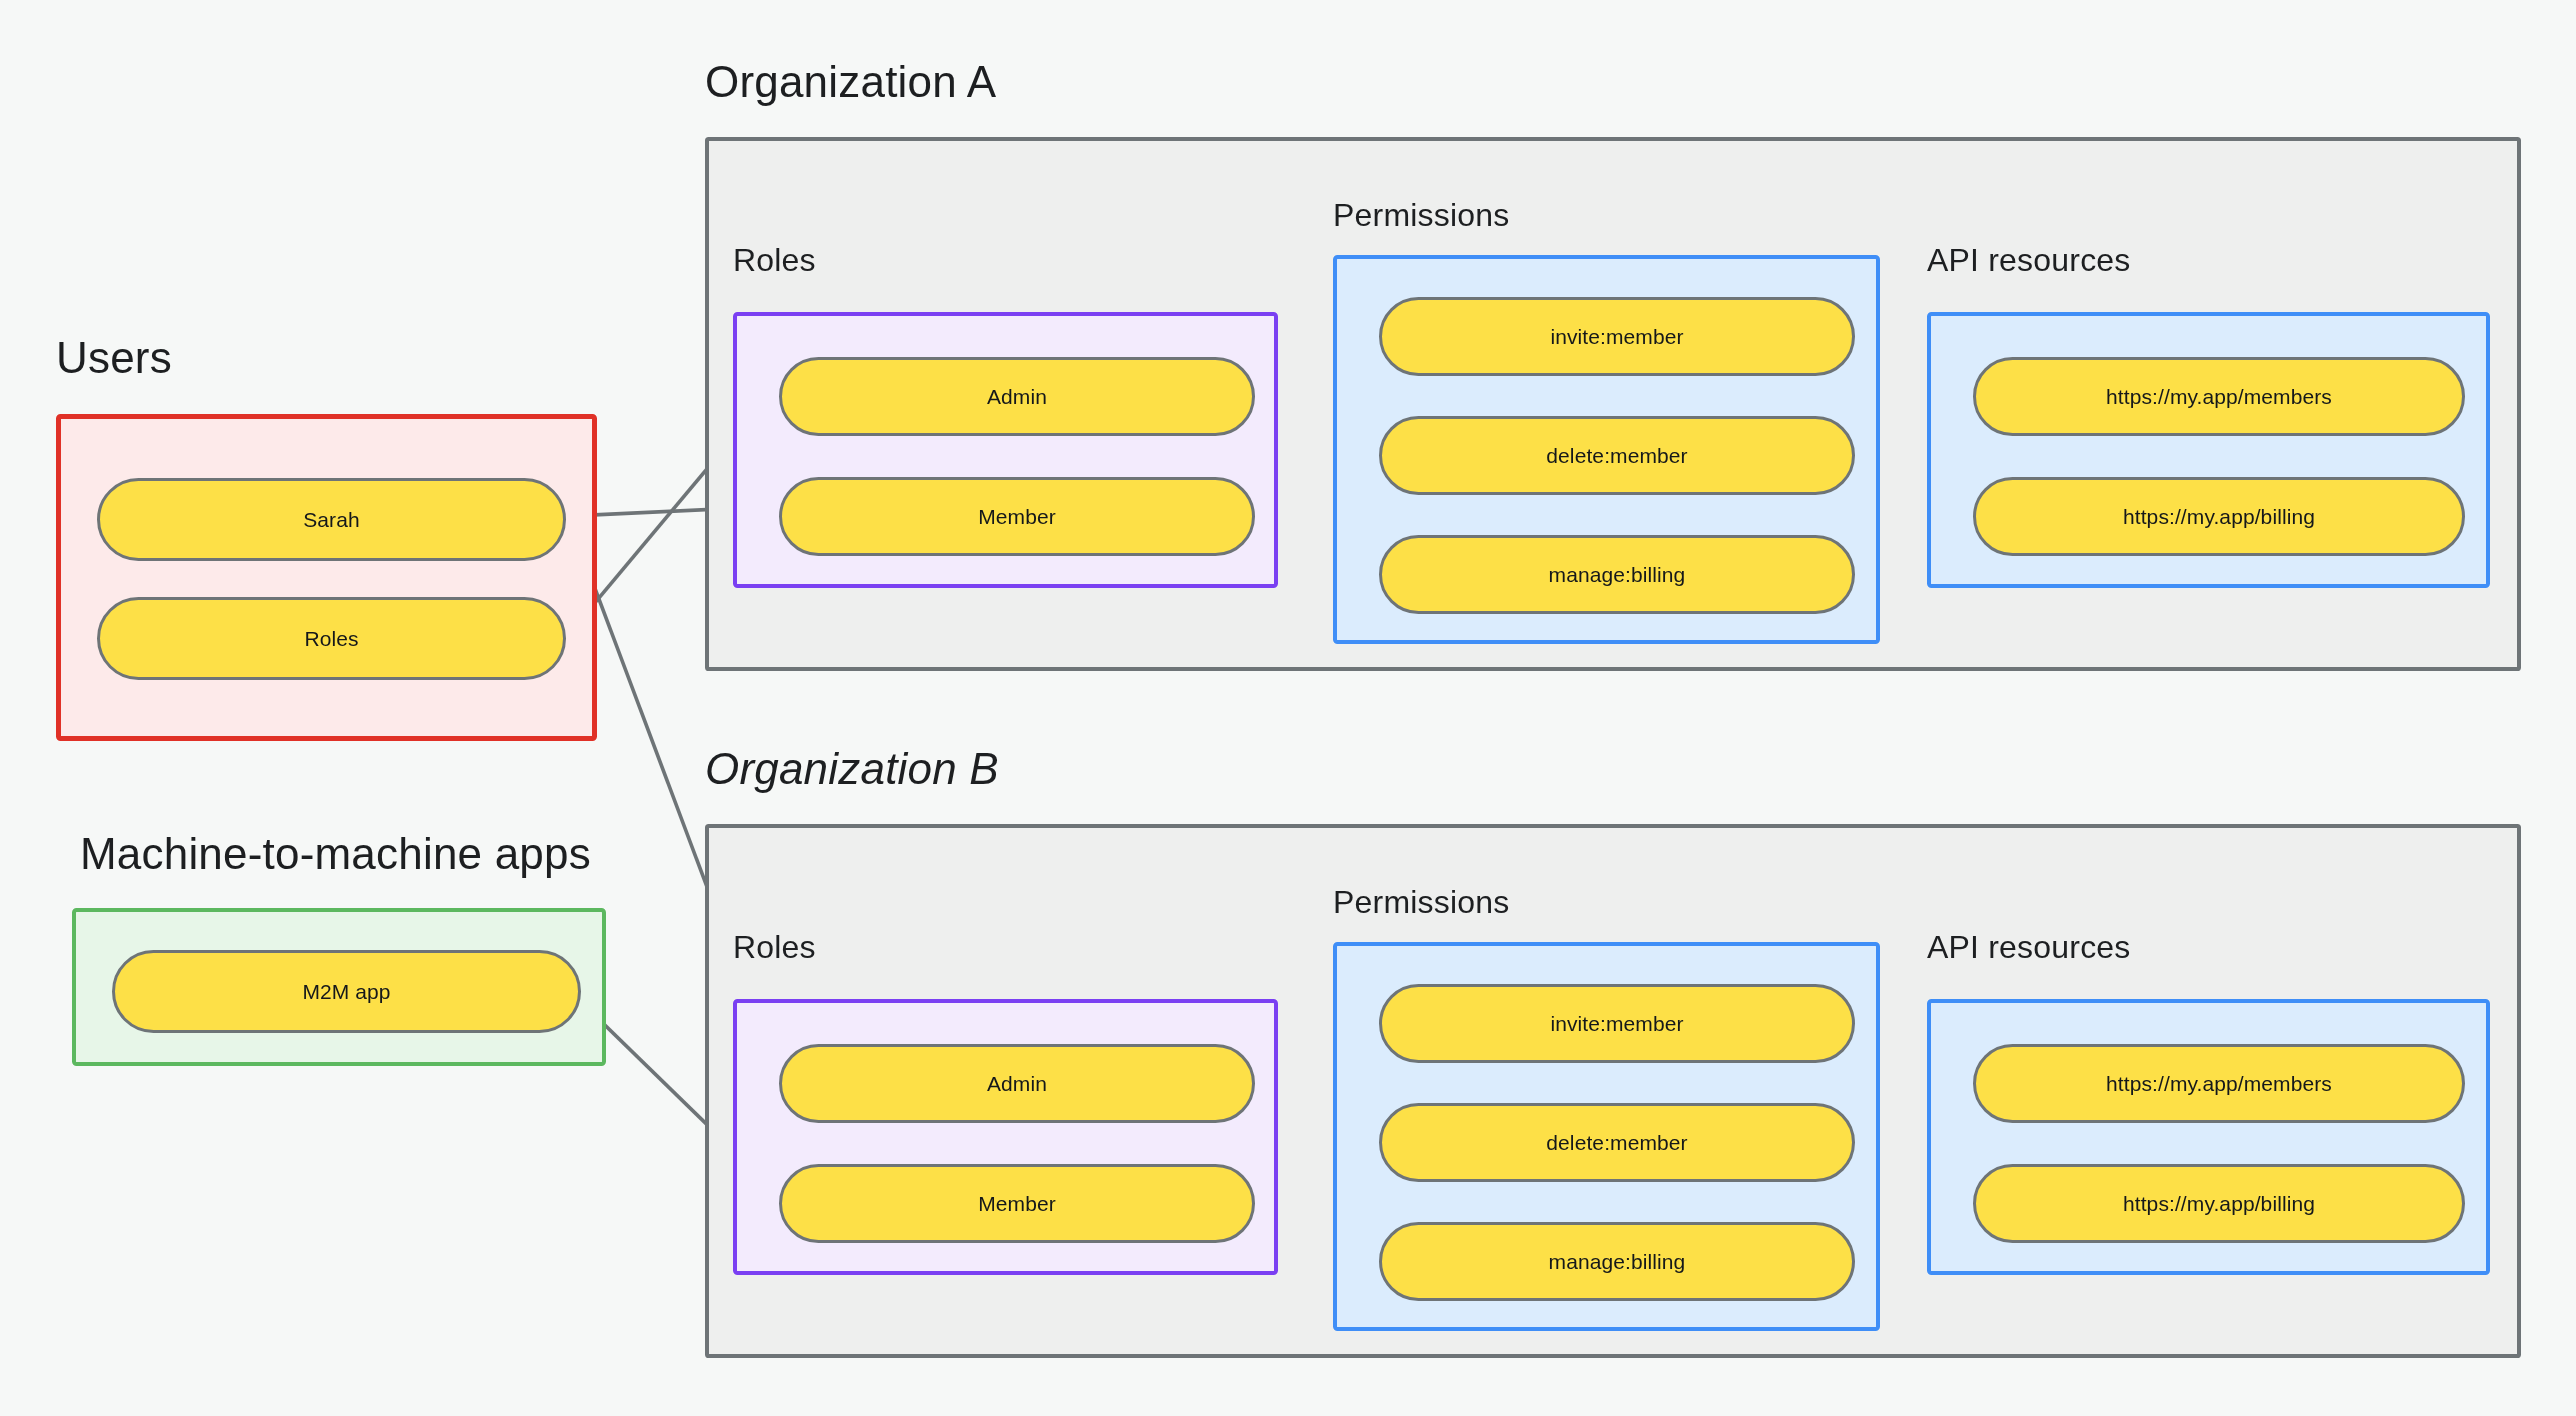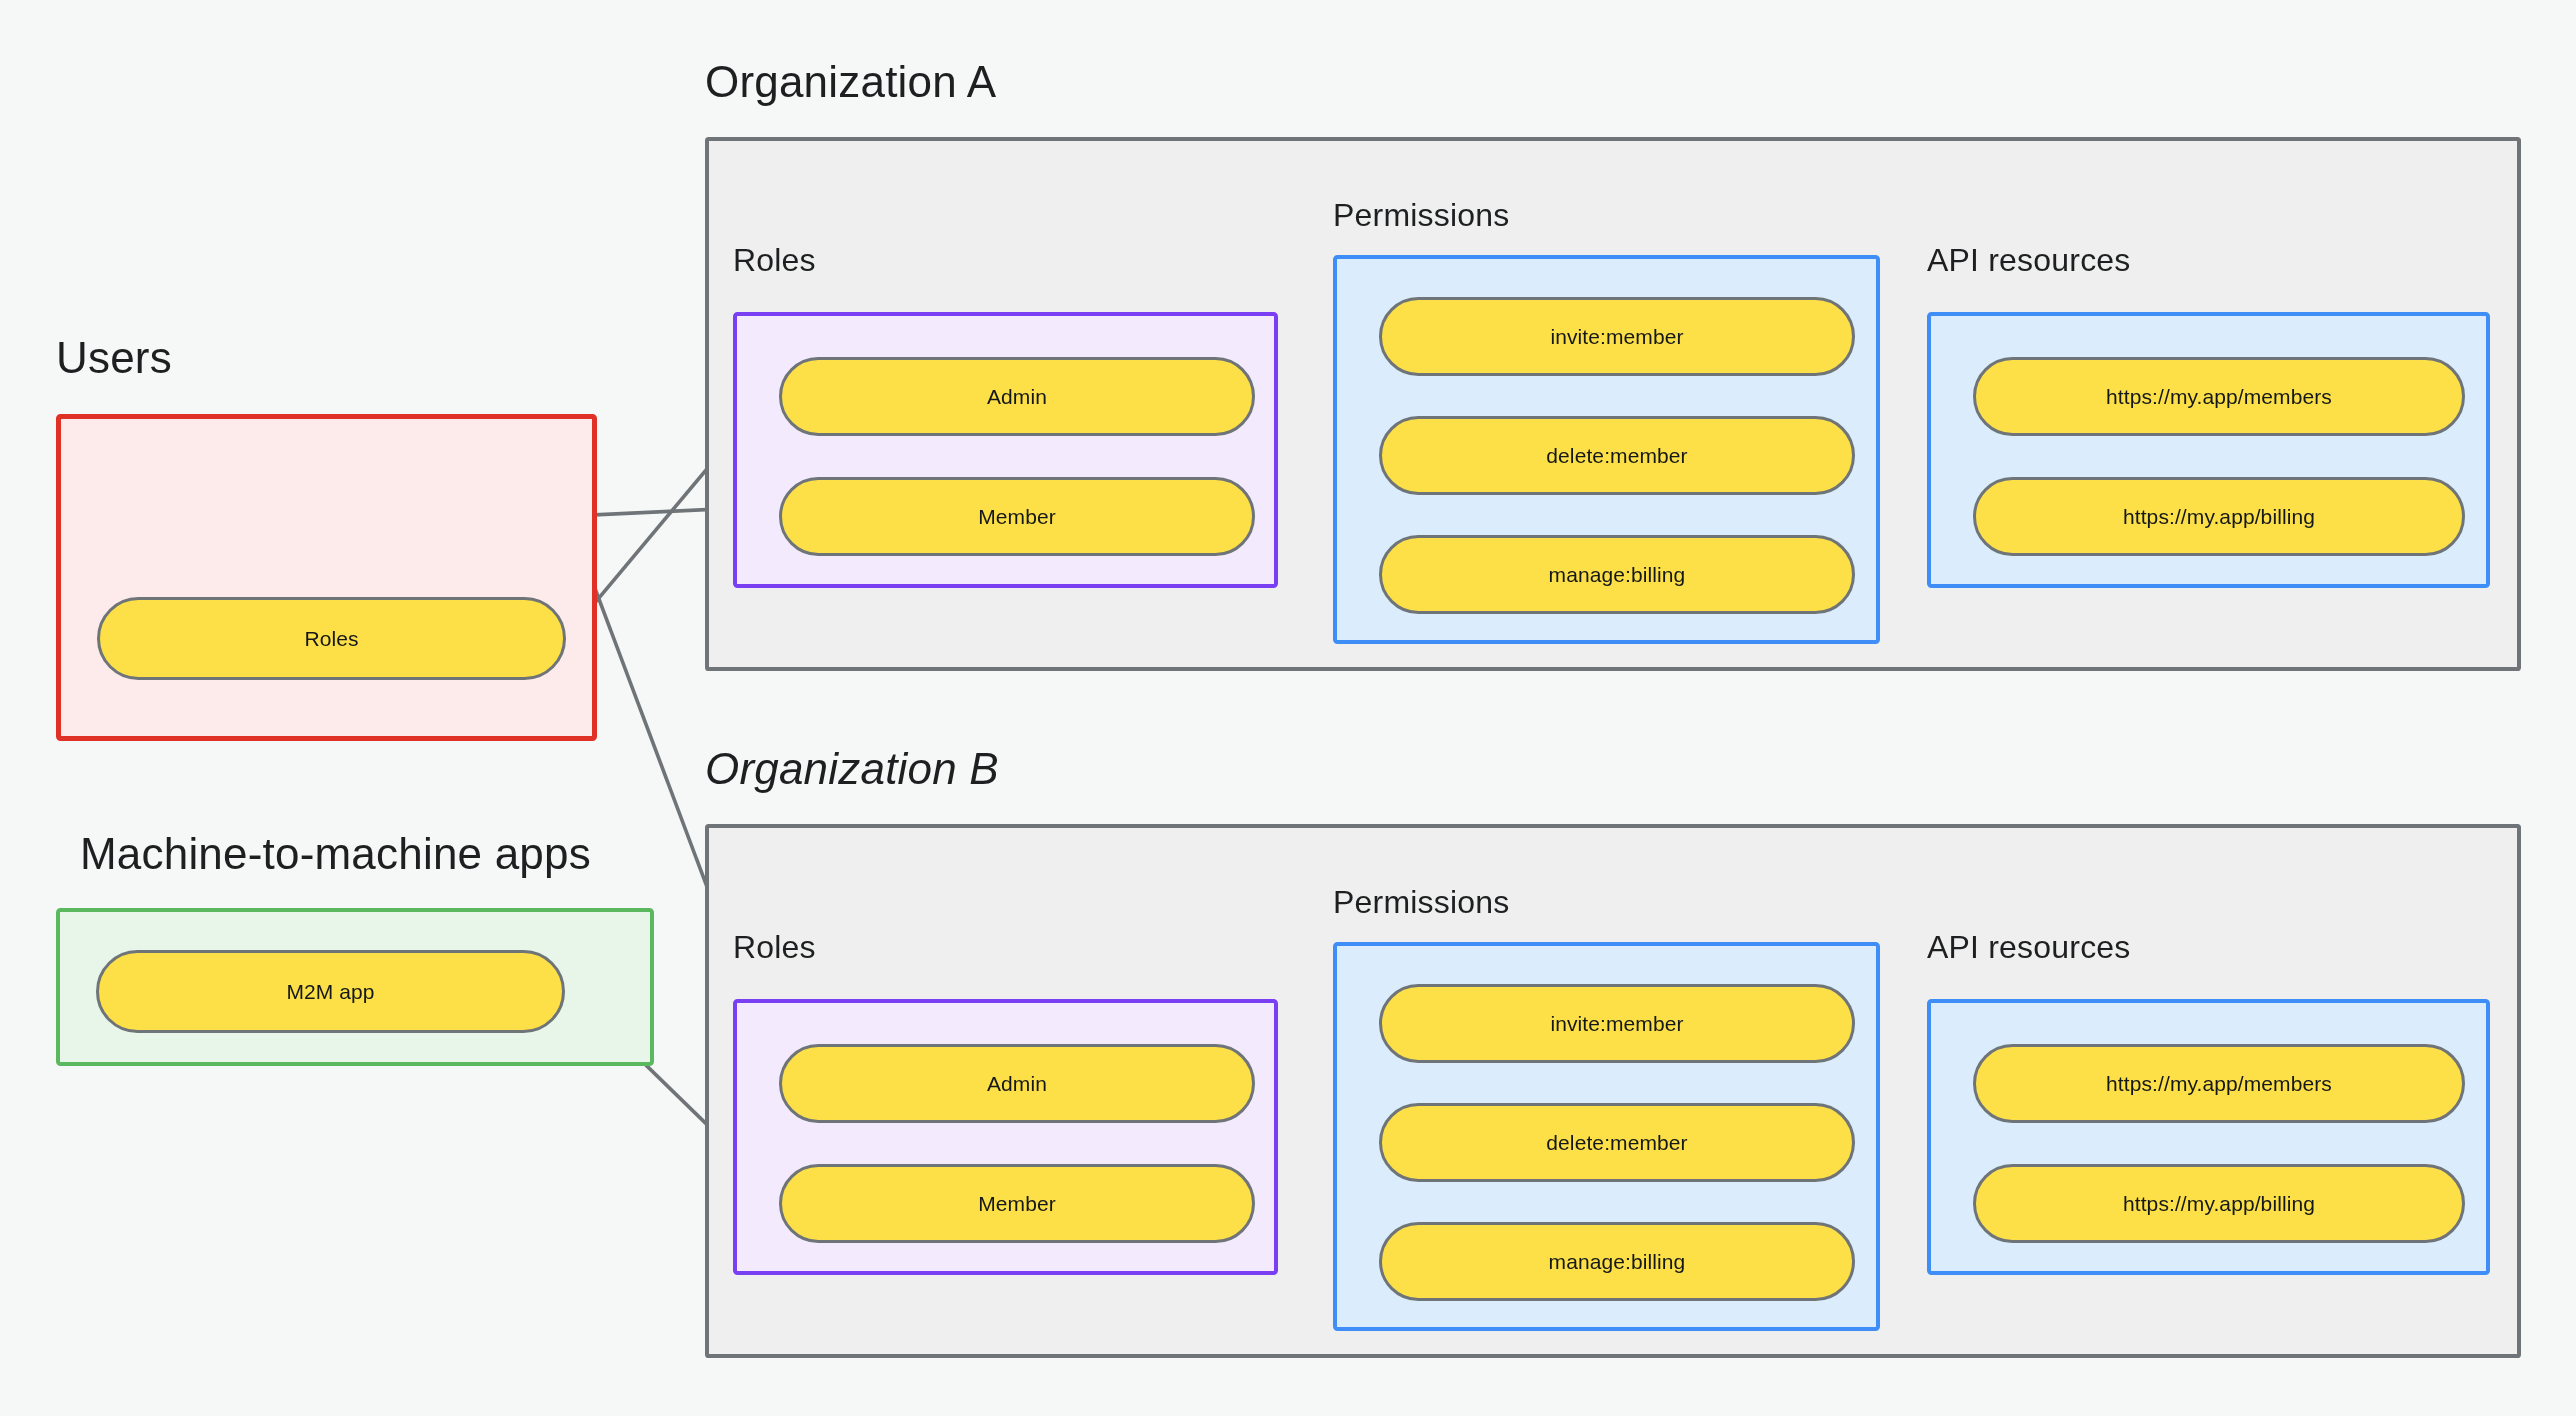--- a/index.html
+++ b/index.html
@@ -132,26 +132,27 @@
       <circle cx="1516" cy="1258" r="11"></circle>
       <circle cx="1516" cy="1390" r="11"></circle>
       <circle cx="2177" cy="1191" r="11"></circle>
       <circle cx="2177" cy="1323" r="11"></circle>
     </g>
   </svg>
 
   <div class="group-label" style="left:56px; top:333px;">Users</div>
 
   <div class="cbox users" style="left:56px; top:414px; width:541px; height:327px;">
+    <div class="pill" style="left:36px; top:59px; width:469px; height:83px;">Sarah</div>
     <div class="pill" style="left:36px; top:178px; width:469px; height:83px;">Roles</div>
   </div>
 
   <div class="group-label" style="left:56px; top:829px;margin-left:24px;">Machine-to-machine apps</div>
 
-  <div class="cbox m2m" style="left:56px; top:908px; width:598px; height:158px;">
+  <div class="cbox m2m" style="left:72px; top:908px; width:534px; height:158px;">
     <div class="pill" style="left:36px; top:38px; width:469px; height:83px;">M2M app</div>
   </div>
 
   <div class="group-label" style="left:705px; top:57px;">Organization A</div>
 
   <div class="org-box" style="left:705px; top:137px; width:1816px; height:534px;">
 
     <div class="group-label" style="left:24px; top:101px; font-size:32px;">Roles</div>
     <div class="cbox roles" style="left:24px; top:171px; width:545px; height:276px;">
       <div class="pill" style="left:42px; top:41px; width:476px; height:79px;">Admin</div>

